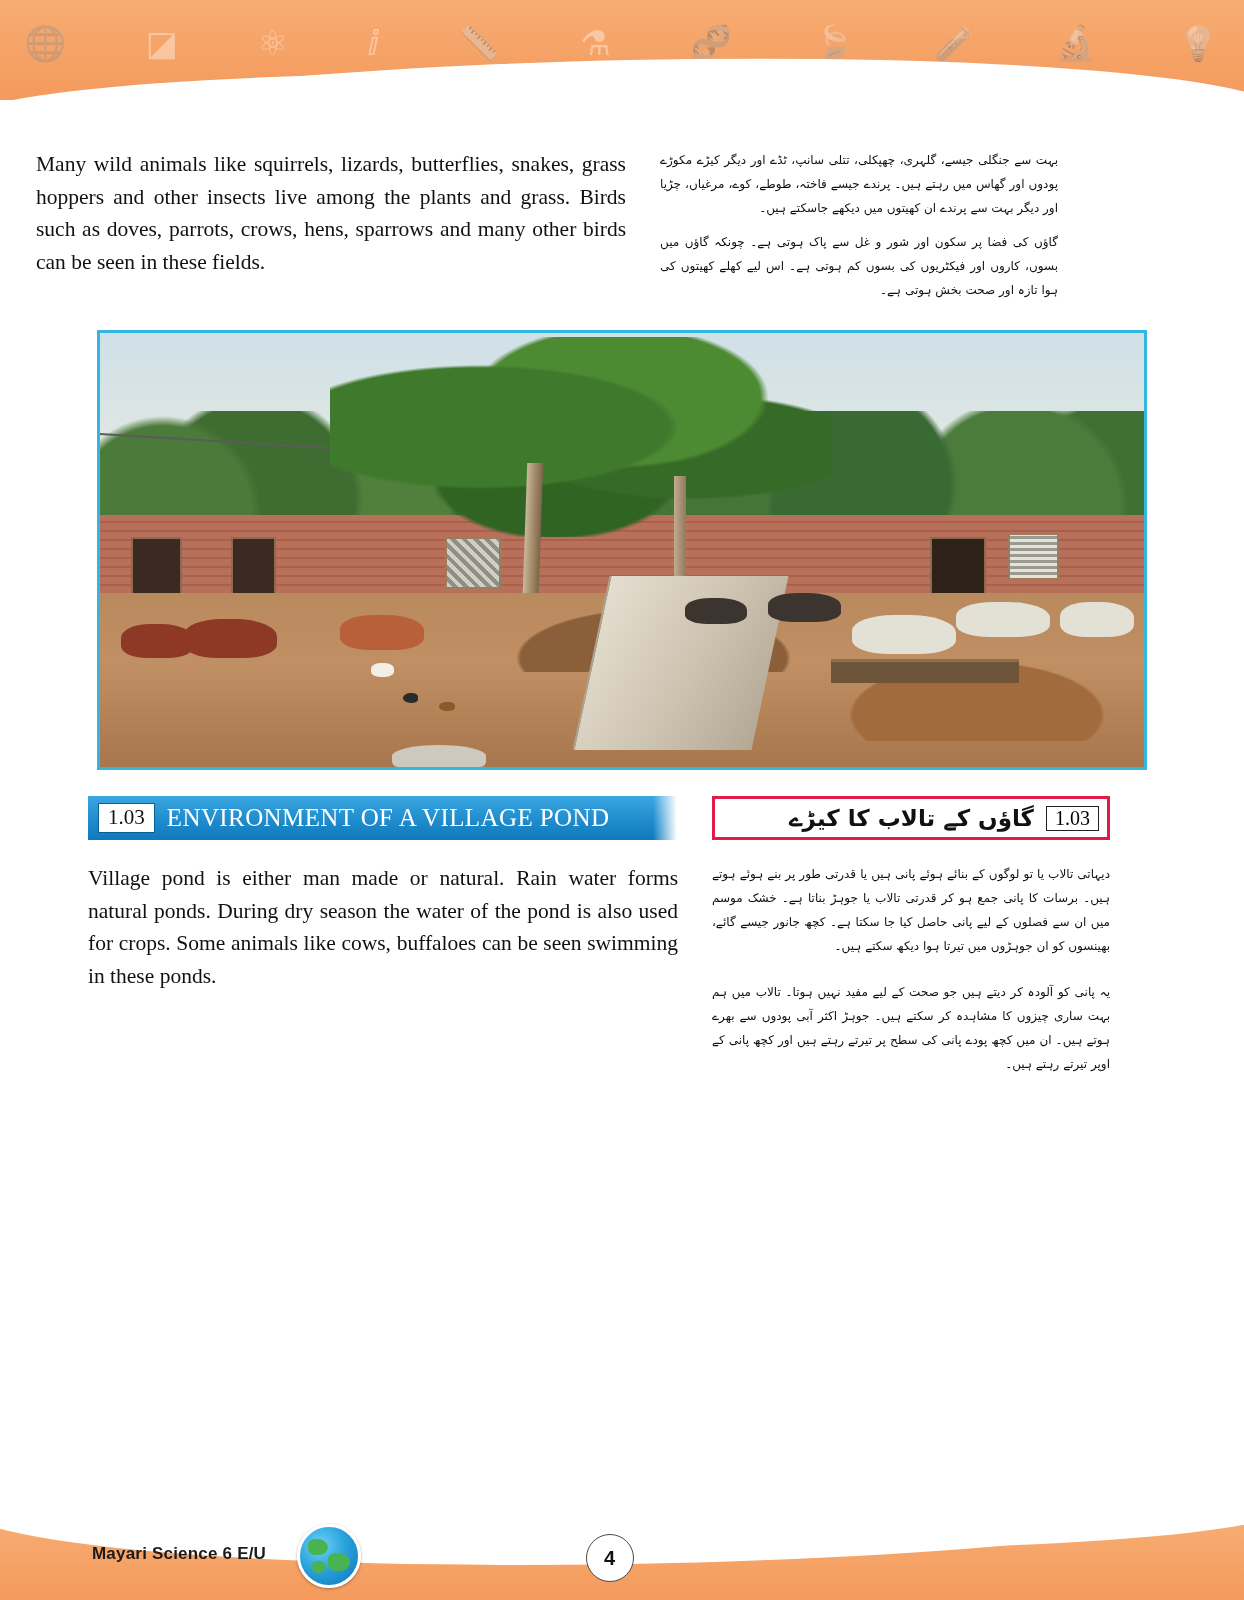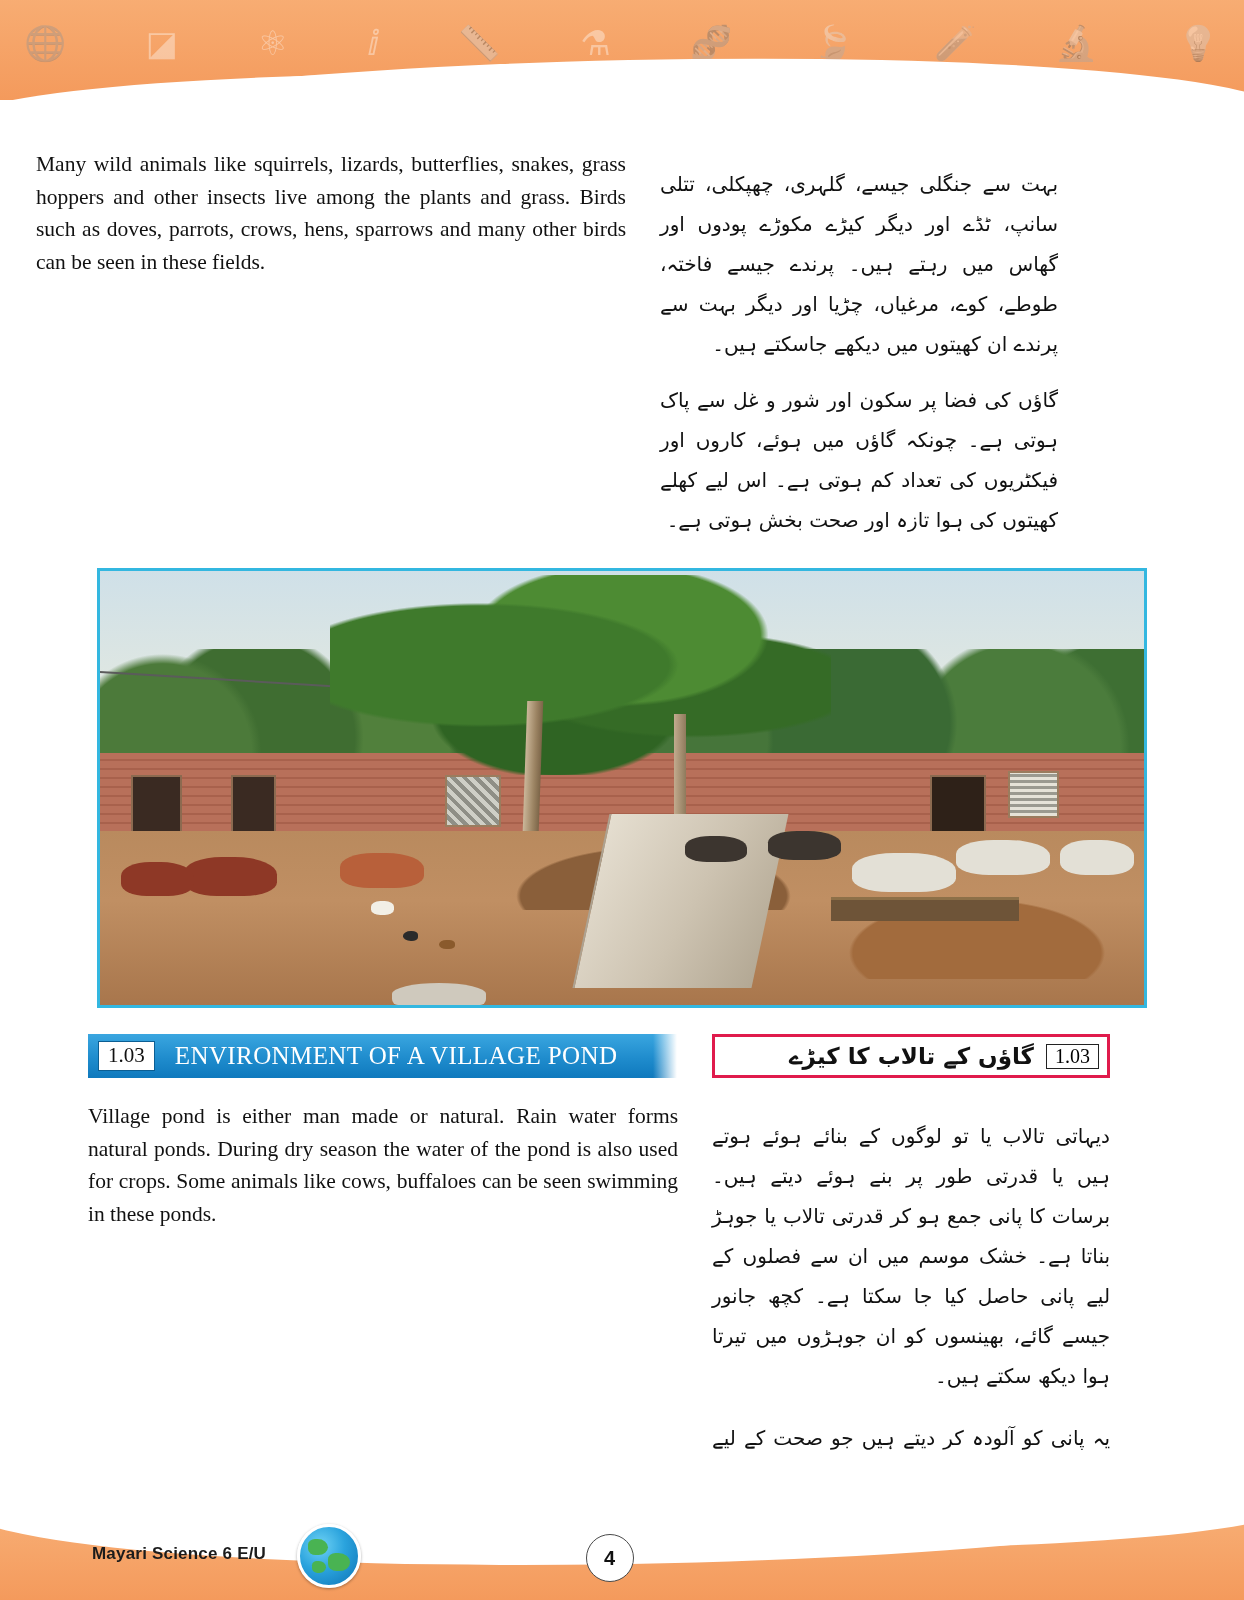--- a/index.html
+++ b/index.html
@@ -183,25 +183,25 @@
   p.en {
     margin: 0 0 14px 0;
     font-family: "Liberation Serif", serif;
     font-size: 21.5px;
     line-height: 1.52;
     color: #111111;
     text-align: justify;
     text-justify: inter-word;
   }
   p.ur {
-    margin: 16px 0 10px 0;
+    margin: 0 0 10px 0;
     direction: rtl;
     text-align: justify;
     font-family: "DejaVu Sans", sans-serif;
-    font-size: 20px;
+    font-size: 12px;
     line-height: 2.0;
     color: #111111;
   }
 
   
   .photo-wrap {
     margin: 18px auto 0 auto;
     width: 1050px;
     height: 440px;
     border: 3px solid #33b7e0;
@@ -390,21 +390,21 @@
     font-family: "Liberation Serif", serif;
     font-size: 21px;
     padding: 1px 9px 2px 9px;
     line-height: 1.2;
   }
   .head-en-title {
     color: #ffffff;
     font-family: "Liberation Serif", serif;
     font-size: 25px;
     letter-spacing: .4px;
-    margin-left: 20px;
+    margin-left: 12px;
     white-space: nowrap;
   }
   .head-ur {
     width: 398px;
     height: 44px;
     background: #ffffff;
     border: 3px solid #e01b4c;
     display: flex;
     align-items: center;
     justify-content: flex-start;
@@ -457,21 +457,21 @@
 </div>
 
 <div class="content">
 
   <div class="cols">
     <div class="col-en">
       <p class="en">Many wild animals like squirrels, lizards, butterflies, snakes, grass hoppers and other insects live among the plants and grass. Birds such as doves, parrots, crows, hens, sparrows and many other birds can be seen in these fields.</p>
     </div>
     <div class="col-ur">
       <p class="ur">بہت سے جنگلی جیسے، گلہری، چھپکلی، تتلی سانپ، ٹڈے اور دیگر کیڑے مکوڑے پودوں اور گھاس میں رہتے ہیں۔ پرندے جیسے فاختہ، طوطے، کوے، مرغیاں، چڑیا اور دیگر بہت سے پرندے ان کھیتوں میں دیکھے جاسکتے ہیں۔</p>
-      <p class="ur">گاؤں کی فضا پر سکون اور شور و غل سے پاک ہوتی ہے۔ چونکہ گاؤں میں ہوئے، کاروں اور فیکٹریوں کی تعداد کم ہوتی ہے۔ اس لیے کھلے کھیتوں کی ہوا تازہ اور صحت بخش ہوتی ہے۔</p>
+      <p class="ur">گاؤں کی فضا پر سکون اور شور و غل سے پاک ہوتی ہے۔ چونکہ گاؤں میں بسوں، کاروں اور فیکٹریوں کی بسوں کم ہوتی ہے۔ اس لیے کھلے کھیتوں کی ہوا تازہ اور صحت بخش ہوتی ہے۔</p>
     </div>
   </div>
 
   <div class="photo-wrap">
     <div class="sky"></div>
     <div class="treeline"></div>
     <div class="wire"></div>
     <div class="wall-back"></div>
     <div class="door1"></div>
     <div class="door2"></div>
@@ -509,21 +509,21 @@
       <span class="num-box-ur">1.03</span>
       <span class="head-ur-title">گاؤں کے تالاب کا کیڑے</span>
     </div>
   </div>
 
   <div class="body-row">
     <div class="col-en">
       <p class="en">Village pond is either man made or natural. Rain water forms natural ponds. During dry season the water of the pond is also used for crops. Some animals like cows, buffaloes can be seen swimming in these ponds.</p>
     </div>
     <div class="col-ur">
-      <p class="ur">دیہاتی تالاب یا تو لوگوں کے بنائے ہوئے ہوتے ہیں یا قدرتی طور پر بنے ہوئے دیتے ہیں۔ برسات کا پانی جمع ہو کر قدرتی تالاب یا جوہڑ بناتا ہے۔ خشک موسم میں ان سے فصلوں کے لیے پانی حاصل کیا جا سکتا ہے۔ کچھ جانور جیسے گائے، بھینسوں کو ان جوہڑوں میں تیرتا ہوا دیکھ سکتے ہیں۔</p>
+      <p class="ur">دیہاتی تالاب یا تو لوگوں کے بنائے ہوئے پانی ہیں یا قدرتی طور پر بنے ہوئے ہوتے ہیں۔ برسات کا پانی جمع ہو کر قدرتی تالاب یا جوہڑ بناتا ہے۔ خشک موسم میں ان سے فصلوں کے لیے پانی حاصل کیا جا سکتا ہے۔ کچھ جانور جیسے گائے، بھینسوں کو ان جوہڑوں میں تیرتا ہوا دیکھ سکتے ہیں۔</p>
       <p class="ur" style="margin-top:22px;">یہ پانی کو آلودہ کر دیتے ہیں جو صحت کے لیے مفید نہیں ہوتا۔ تالاب میں ہم بہت ساری چیزوں کا مشاہدہ کر سکتے ہیں۔ جوہڑ اکثر آبی پودوں سے بھرے ہوتے ہیں۔ ان میں کچھ پودے پانی کی سطح پر تیرتے رہتے ہیں اور کچھ پانی کے اوپر تیرتے رہتے ہیں۔</p>
     </div>
   </div>
 
 </div>
 
 <div class="footer-band">
   <div class="f-fill"></div>
   <div class="f-curve"></div>
   <div class="f-curve2"></div>

